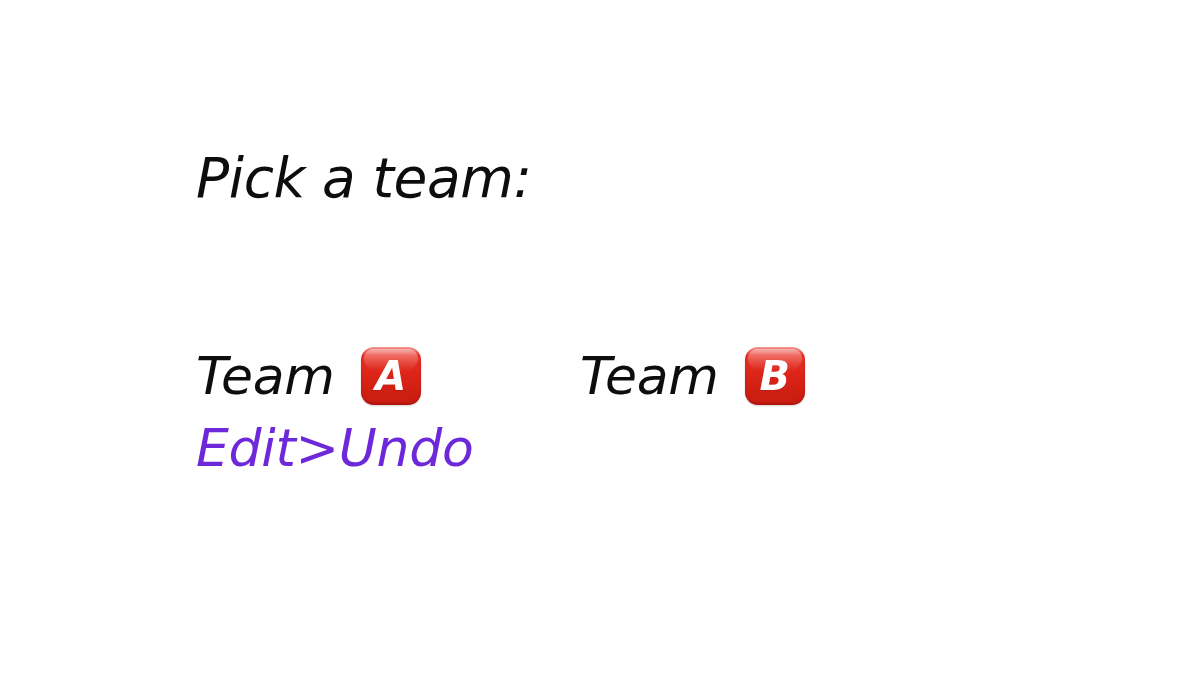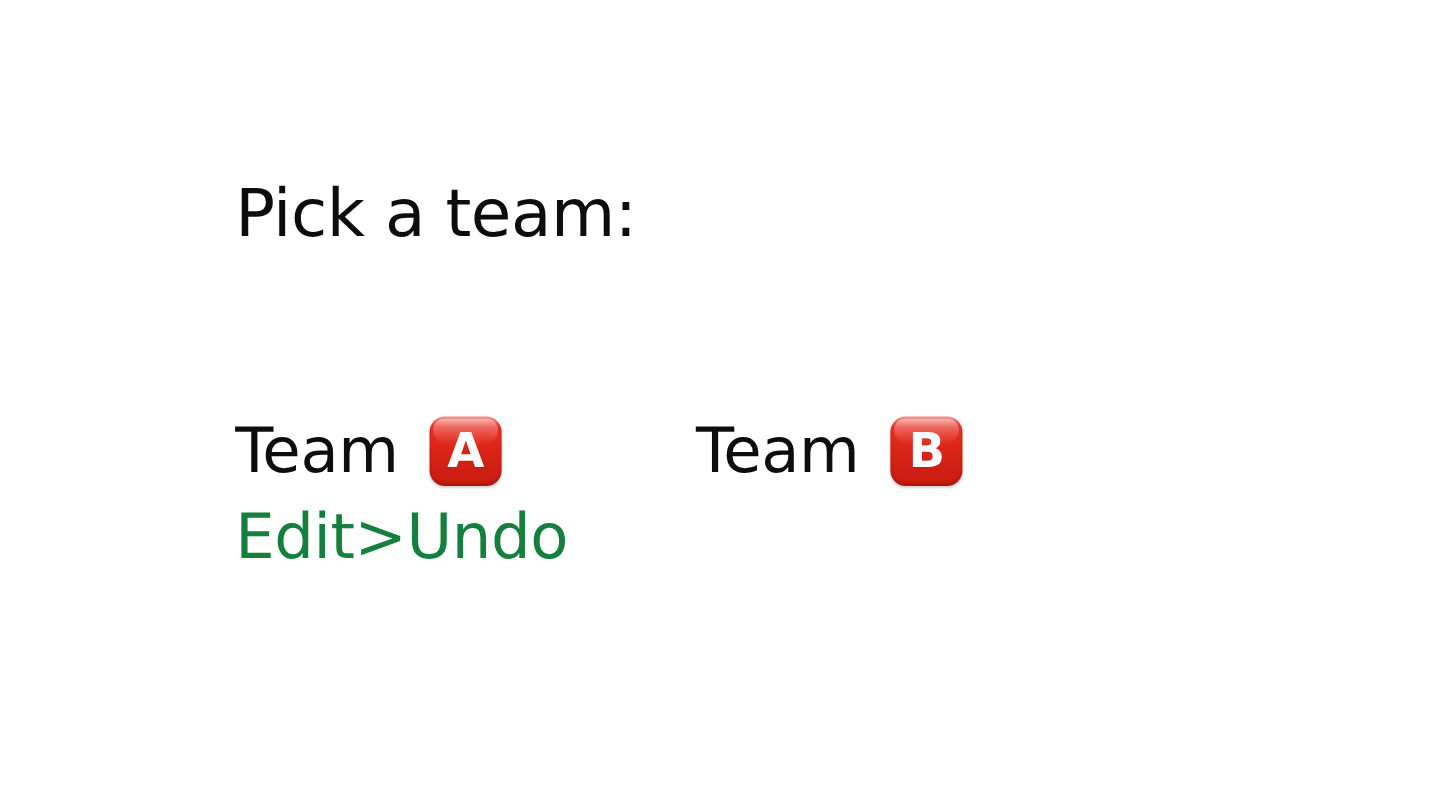--- a/index.html
+++ b/index.html
@@ -13,20 +13,21 @@
     background: #ffffff;
     font-family: "DejaVu Sans", "Liberation Sans", sans-serif;
     overflow: hidden;
   }
 
   #slide {
     position: relative;
     width: 1200px;
     height: 675px;
     background: #ffffff;
+    font-style: italic;
   }
 
   
   #slide-title {
     position: absolute;
     left: 196px;
     top: 148px;
     font-size: 55px;
     line-height: 1.12;
     color: #0d0d0d;
@@ -53,21 +54,21 @@
   .option-team-label {
     font-size: 52px;
     line-height: 1;
     color: #0d0d0d;
     letter-spacing: -0.3px;
   }
 
   .option-shortcut {
     font-size: 52px;
     line-height: 1;
-    color: #15803d;
+    color: #6d28d9;
     letter-spacing: -0.3px;
     white-space: nowrap;
     margin-top: 10px;
   }
 
   
   .letter-badge {
     position: relative;
     display: inline-block;
     width: 60px;

